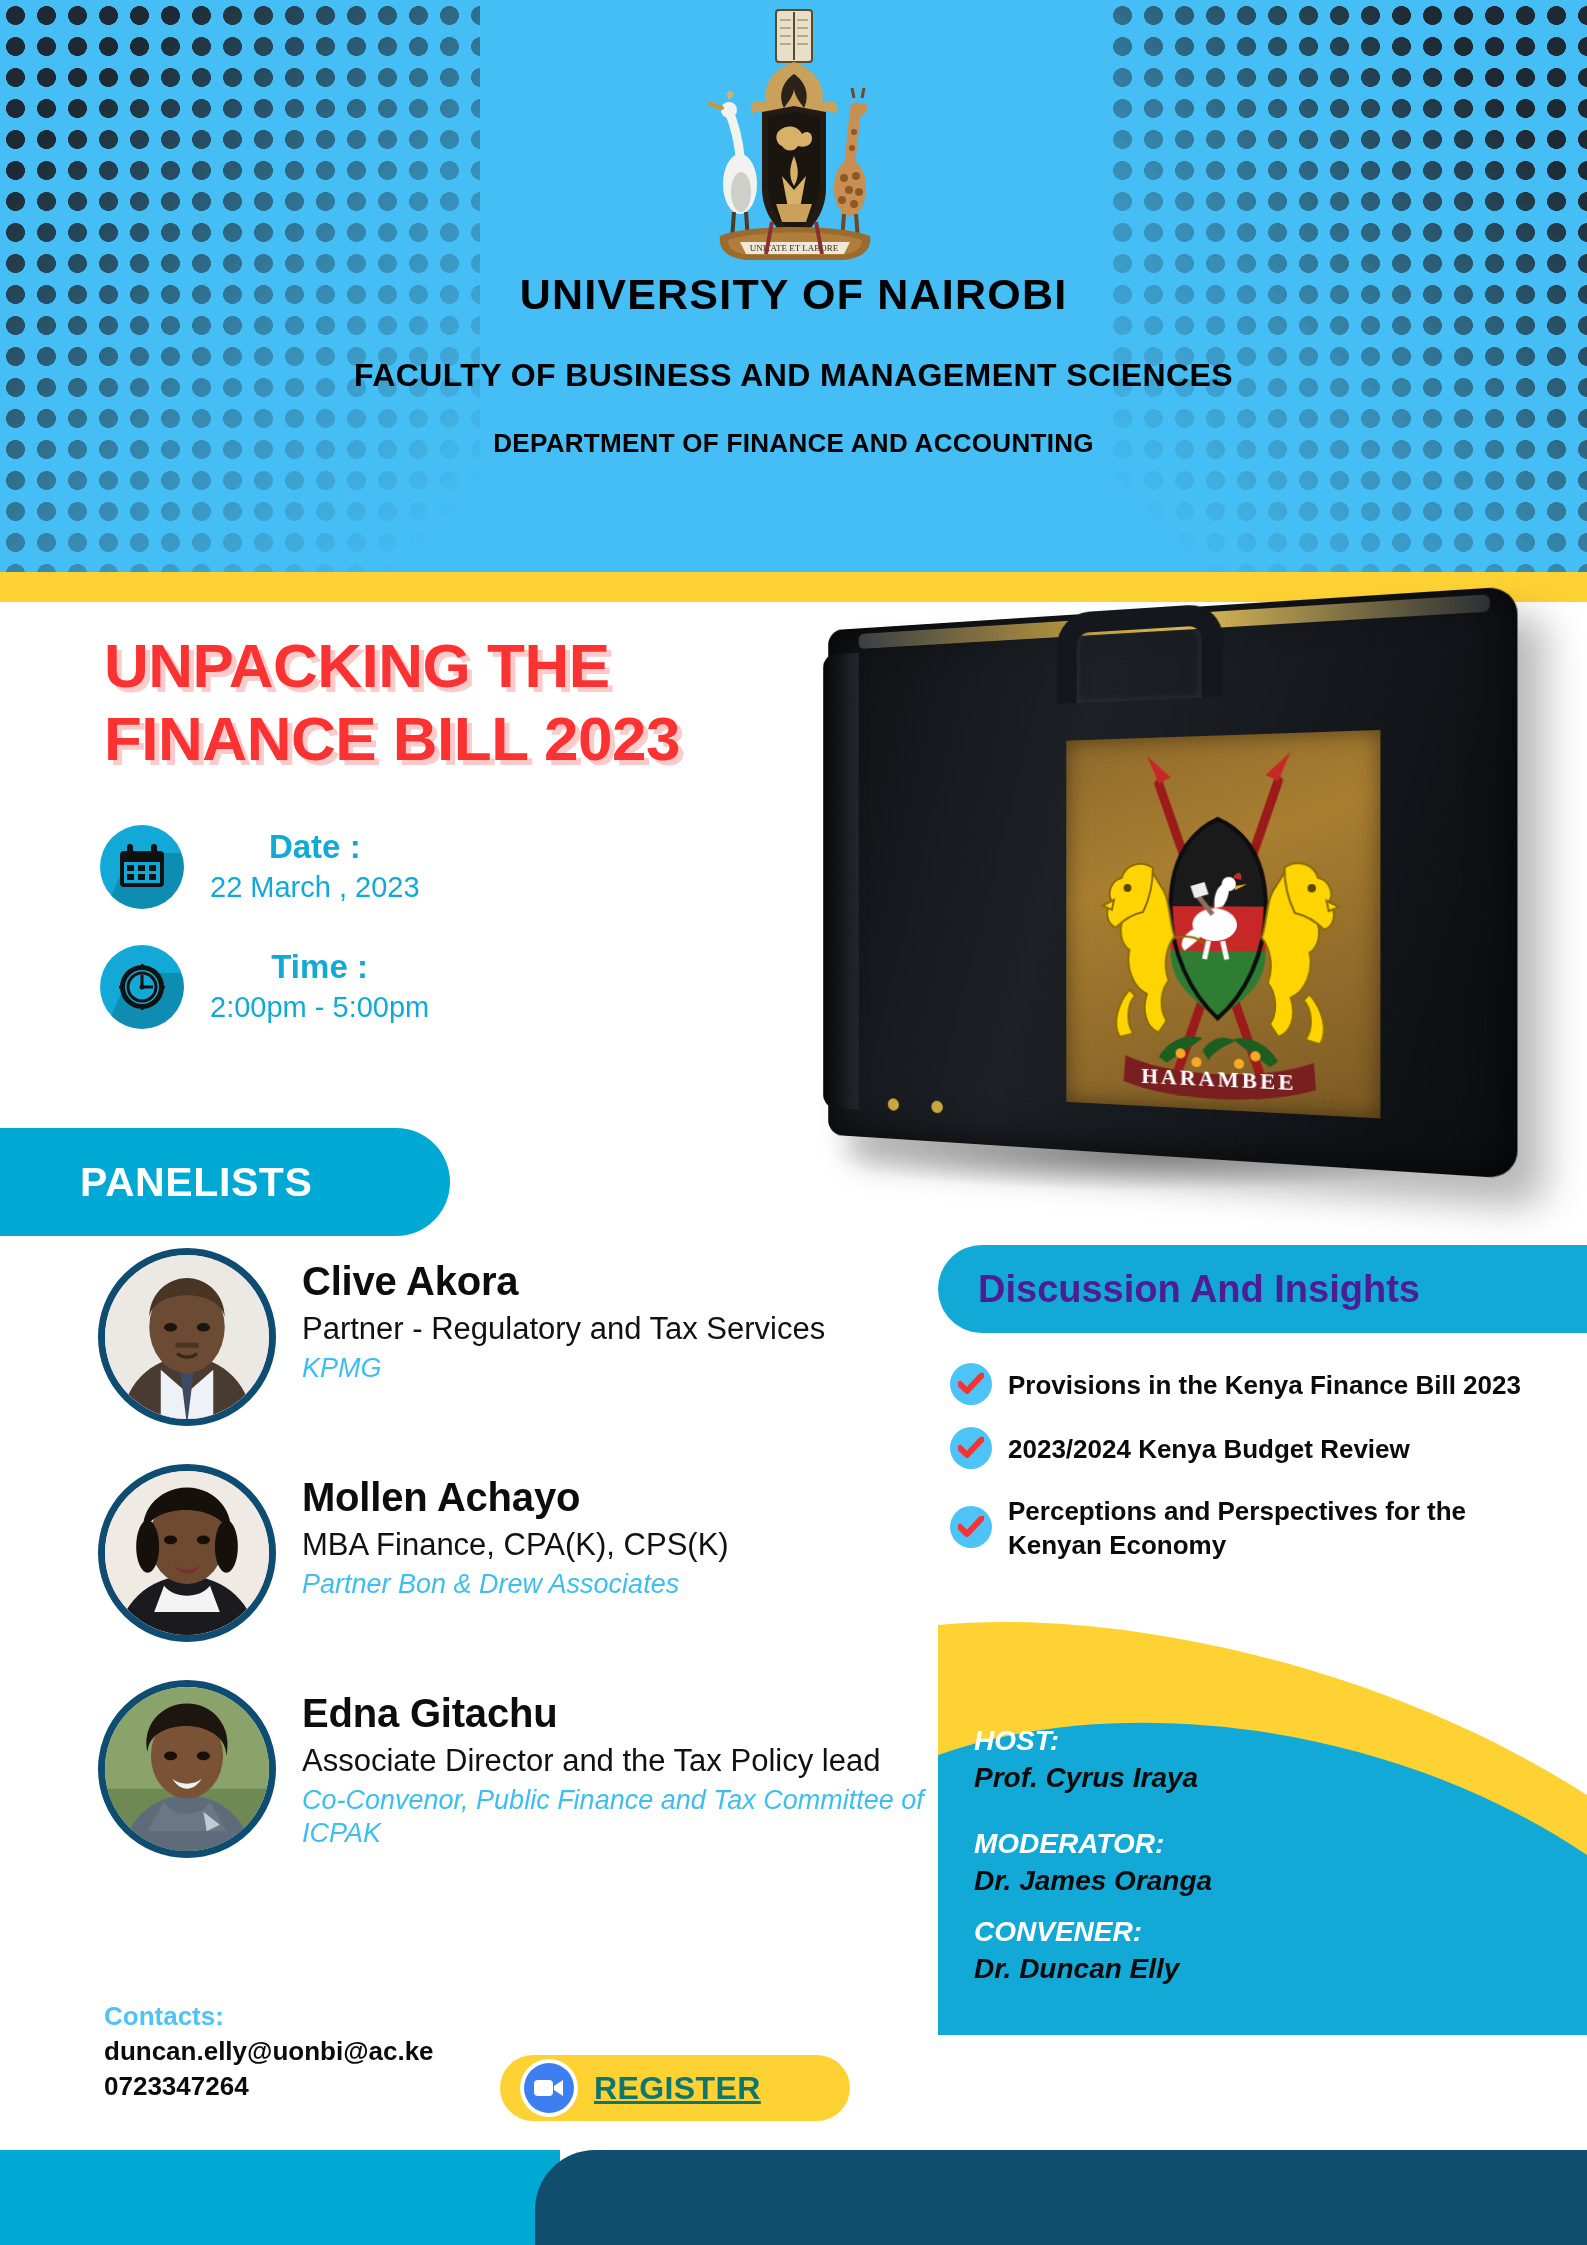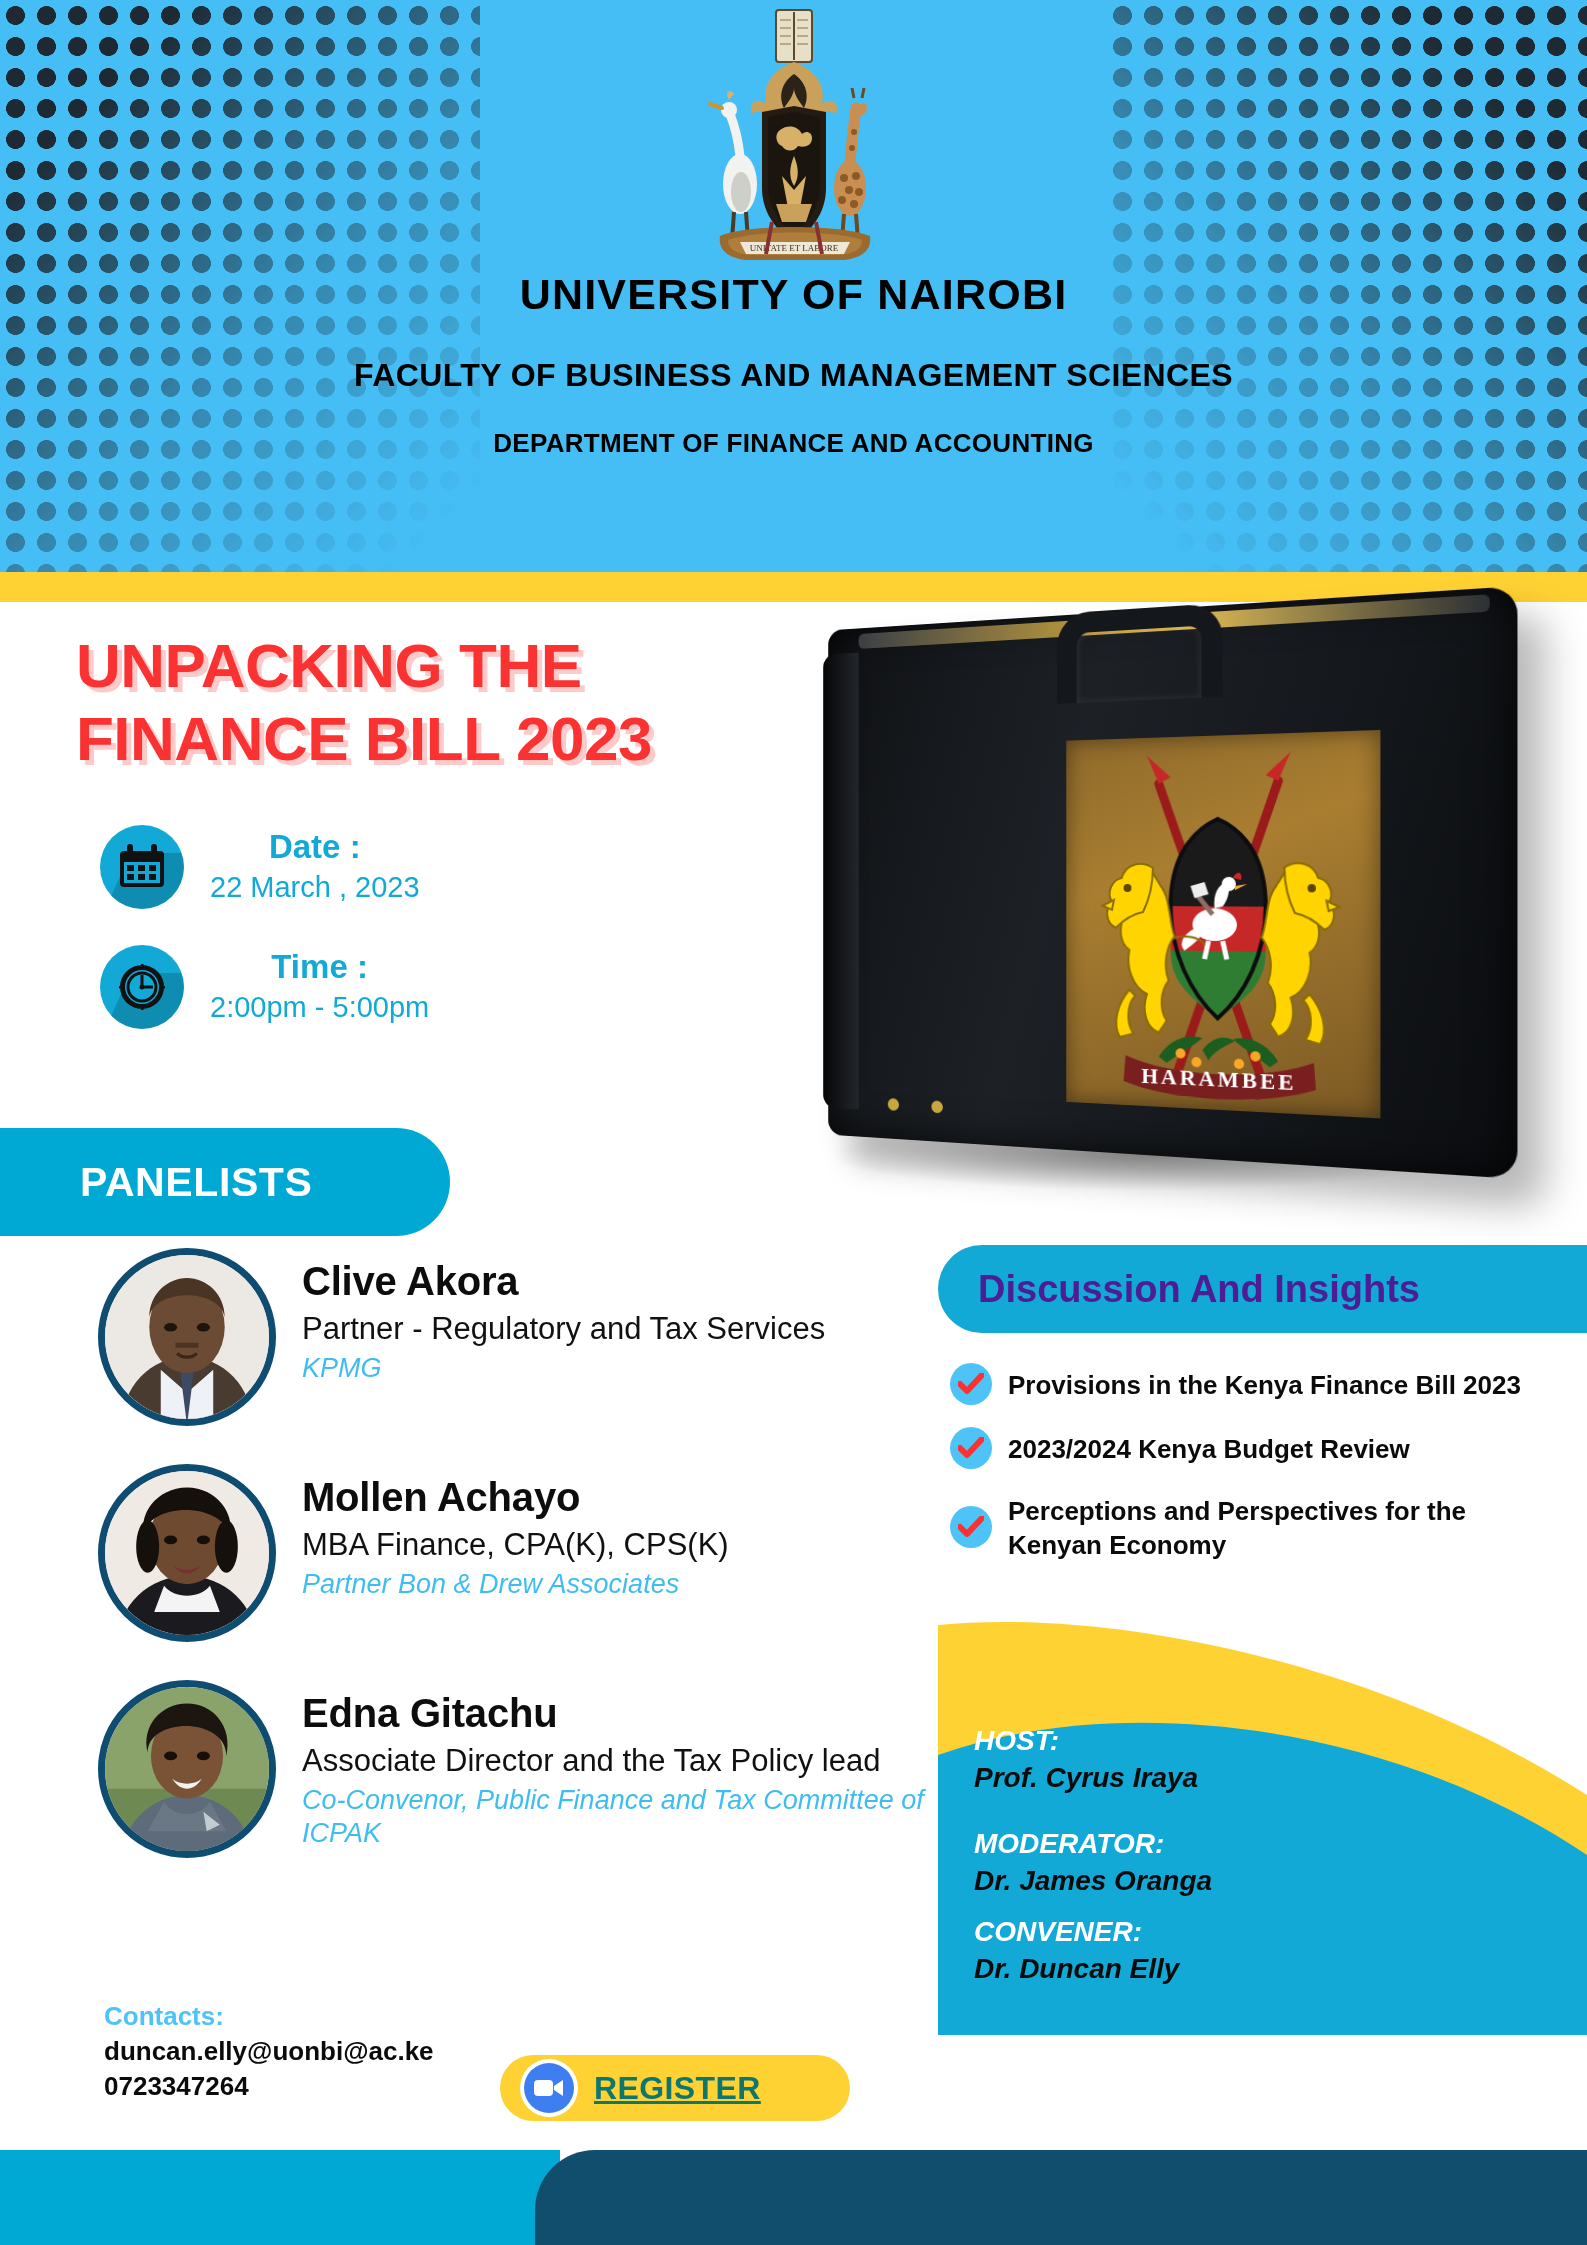--- a/index.html
+++ b/index.html
@@ -31,21 +31,21 @@
   }
   .crest { position:absolute; left:50%; top:8px; transform:translateX(-50%); width:200px; height:255px; }
   .header-text { position:absolute; left:0; top:270px; width:1587px; text-align:center; }
   .uni-name { font-size:43px; font-weight:bold; letter-spacing:1.2px; color:#000;text-align:center; }
   .faculty   { font-size:32px; font-weight:bold; letter-spacing:.4px; color:#000; margin-top:38px; }
   .dept      { font-size:26px; font-weight:bold; letter-spacing:.3px; color:#000; margin-top:34px; }
 
   .yellow-bar { position:absolute; left:0; top:572px; width:1587px; height:30px; background:#FFD233; }
 
   
-  .title-block { position:absolute; left:76px; top:630px; width:720px; }
+  .title-block { position:absolute; left:104px; top:630px; width:720px; }
   .title-line {
     font-size:62px; font-weight:bold; color:#FA3232; line-height:1.17;
     letter-spacing:-.5px;
     text-shadow:5px 5px 0 rgba(250,120,120,.40);
   }
 
   
   .meta { position:absolute; left:100px; top:825px; }
   .meta-row { display:flex; align-items:center; margin-bottom:36px;text-align:center; }
   .meta-ico { width:84px; height:84px; border-radius:50%; background:#12A9D6; position:relative;

